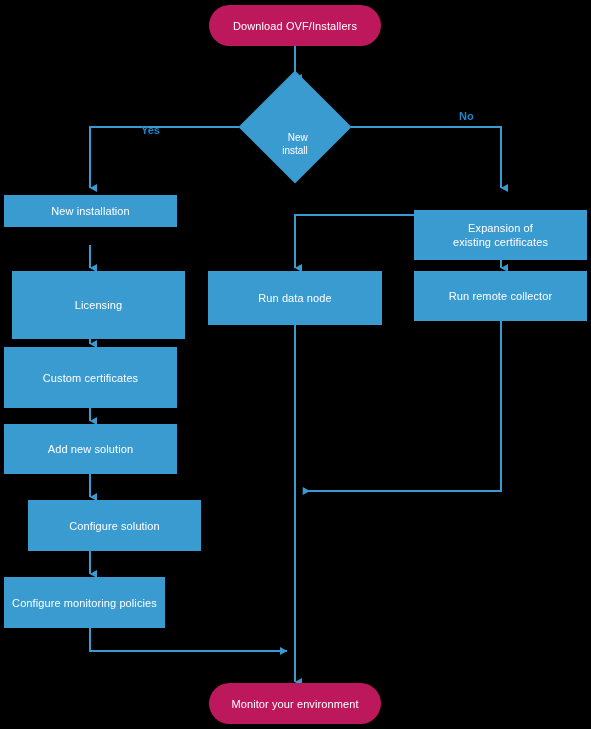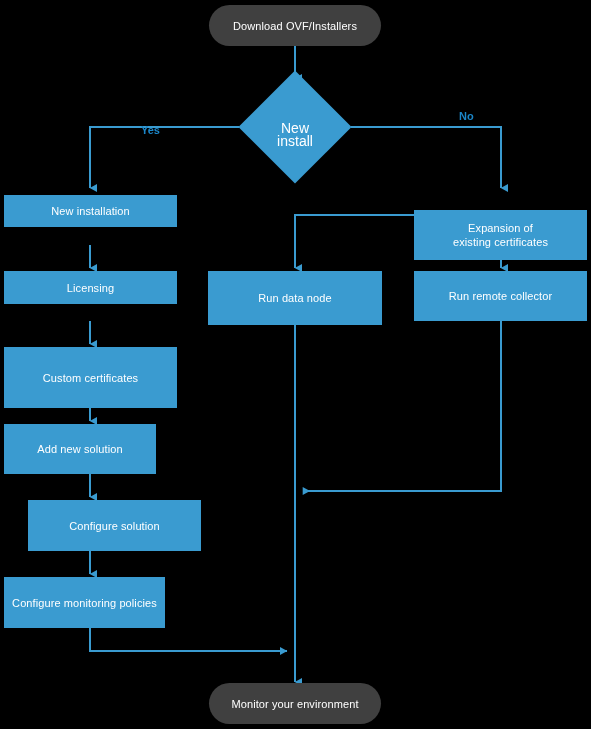--- a/index.html
+++ b/index.html
@@ -33,49 +33,49 @@
     font-size: 11px;
     line-height: 14px;
     letter-spacing: 0.1px;
     box-sizing: border-box;
     z-index: 2;
   }
   .proc {
     background: #3a9bd0;
   }
   .term {
-    background: #404040;
+    background: #be185d;
     border-radius: 22px;
   }
   .diamond-wrap {
     position: absolute;
     z-index: 2;
   }
   .diamond-shape {
     position: absolute;
     left: 0;
     top: 0;
     width: 100%;
     height: 100%;
     background: #3a9bd0;
     transform: rotate(45deg);
   }
   .diamond-label {
     position: absolute;
     left: 0;
-    top: 8px;
+    top: 17px;
     width: 100%;
     height: 100%;
     display: flex;
     align-items: center;
     justify-content: center;
     color: #ffffff;
-    font-size: 14px;
+    font-size: 10px;
     line-height: 13px;
-    text-align: center;
+    text-align: right;
   }
   .edge-label {
     position: absolute;
     color: #1b86c8;
     font-size: 11px;
     font-weight: bold;
     z-index: 3;
     white-space: nowrap;
   }
 </style>
@@ -142,29 +142,29 @@
   </div>
 
   <div class="edge-label" style="left:141px; top:124px;">Yes</div>
 
   <div class="edge-label" style="left:459px; top:110px;">No</div>
 
   <div class="node proc" style="left:4px; top:195px; width:173px; height:32px;">
     <span>New installation</span>
   </div>
 
-  <div class="node proc" style="left:4px; top:271px; width:173px; height:33px;">
+  <div class="node proc" style="left:12px; top:271px; width:173px; height:68px;">
     <span>Licensing</span>
   </div>
 
   <div class="node proc" style="left:4px; top:347px; width:173px; height:61px;">
     <span>Custom certificates</span>
   </div>
 
-  <div class="node proc" style="left:4px; top:424px; width:152px; height:50px;">
+  <div class="node proc" style="left:4px; top:424px; width:173px; height:50px;">
     <span>Add new solution</span>
   </div>
 
   <div class="node proc" style="left:4px; top:500px; width:173px; height:51px;margin-left:24px;">
     <span>Configure solution</span>
   </div>
 
   <div class="node proc" style="left:4px; top:577px; width:161px; height:51px;">
     <span>Configure monitoring policies</span>
   </div>

